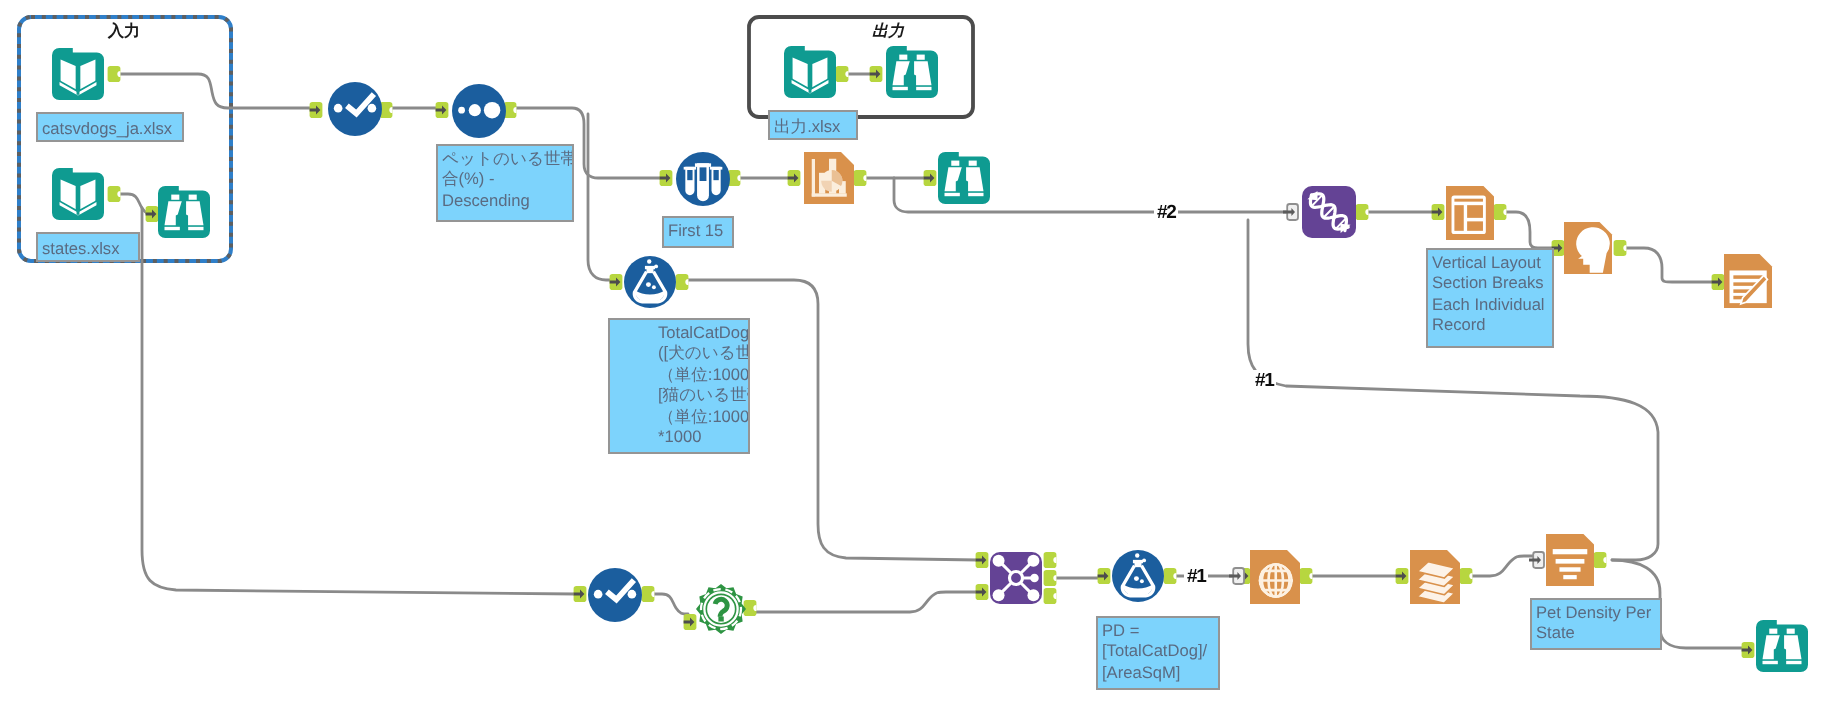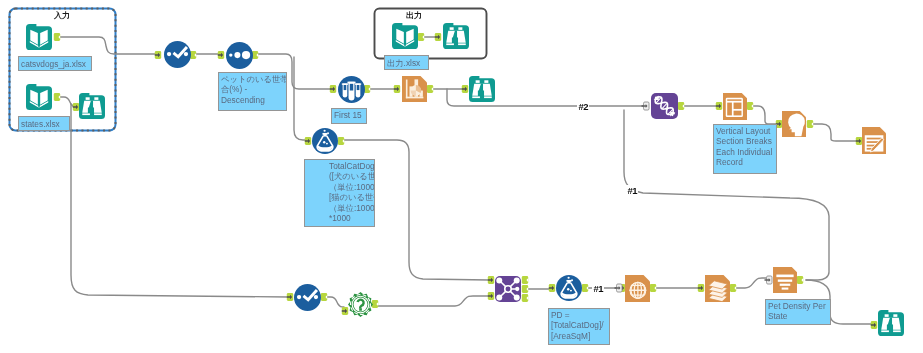--- a/index.html
+++ b/index.html
@@ -429,21 +429,21 @@
           <rect x="884.63" y="314.29" width="4.03" height="2.6" fill="#ffffff"></rect>
           <rect x="893.34" y="314.29" width="4.03" height="2.6" fill="#ffffff"></rect>
           <path d="M883.2,317.67 L898.8,317.67 L900.75,329.63 L881.25,329.63 z" fill="#ffffff"></path>
           <path d="M889.96,317.41 h2.08 v6.890000000000001 l0.988,0.46799999999999997 v5.2 h-6.135999999999999 v-5.2 l0.988,-0.46799999999999997 z" fill="#0f9b91"></path>
           <rect x="881.25" y="330.41" width="7.67" height="1.69" fill="#ffffff"></rect>
           <rect x="893.08" y="330.41" width="7.67" height="1.69" fill="#ffffff"></rect>
         </g>
       </g>
     </svg>
 <div class="ctitle" style="left: 54px; top: 9.6px;">入力</div>
-    <div class="ctitle" style="left: 406px; top: 9.6px;">出力</div>
+    <div class="ctitle" style="left: 436px; top: 9.6px; font-style: italic;">出力</div>
     <div class="box flabel" style="left: 18px; top: 56px; width: 74px; height: 15px;">catsvdogs_ja.xlsx</div>
     <div class="box flabel" style="left: 18px; top: 116px; width: 52px; height: 15px;">states.xlsx</div>
     <div class="box flabel" style="left: 384px; top: 55px; width: 45px; height: 15px;">出力.xlsx</div>
     <div class="box" style="left: 218px; top: 72px; width: 69px; height: 39px;">ペットのいる世帯割
 合(%) -
 Descending</div>
     <div class="box" style="left: 331px; top: 108px; width: 36px; height: 16px;">First 15</div>
     <div class="box" style="left: 304px; top: 159px; width: 71px; height: 68px; padding-left: 24px;">TotalCatDog =
 ([犬のいる世帯数
 （単位:1000）]+

